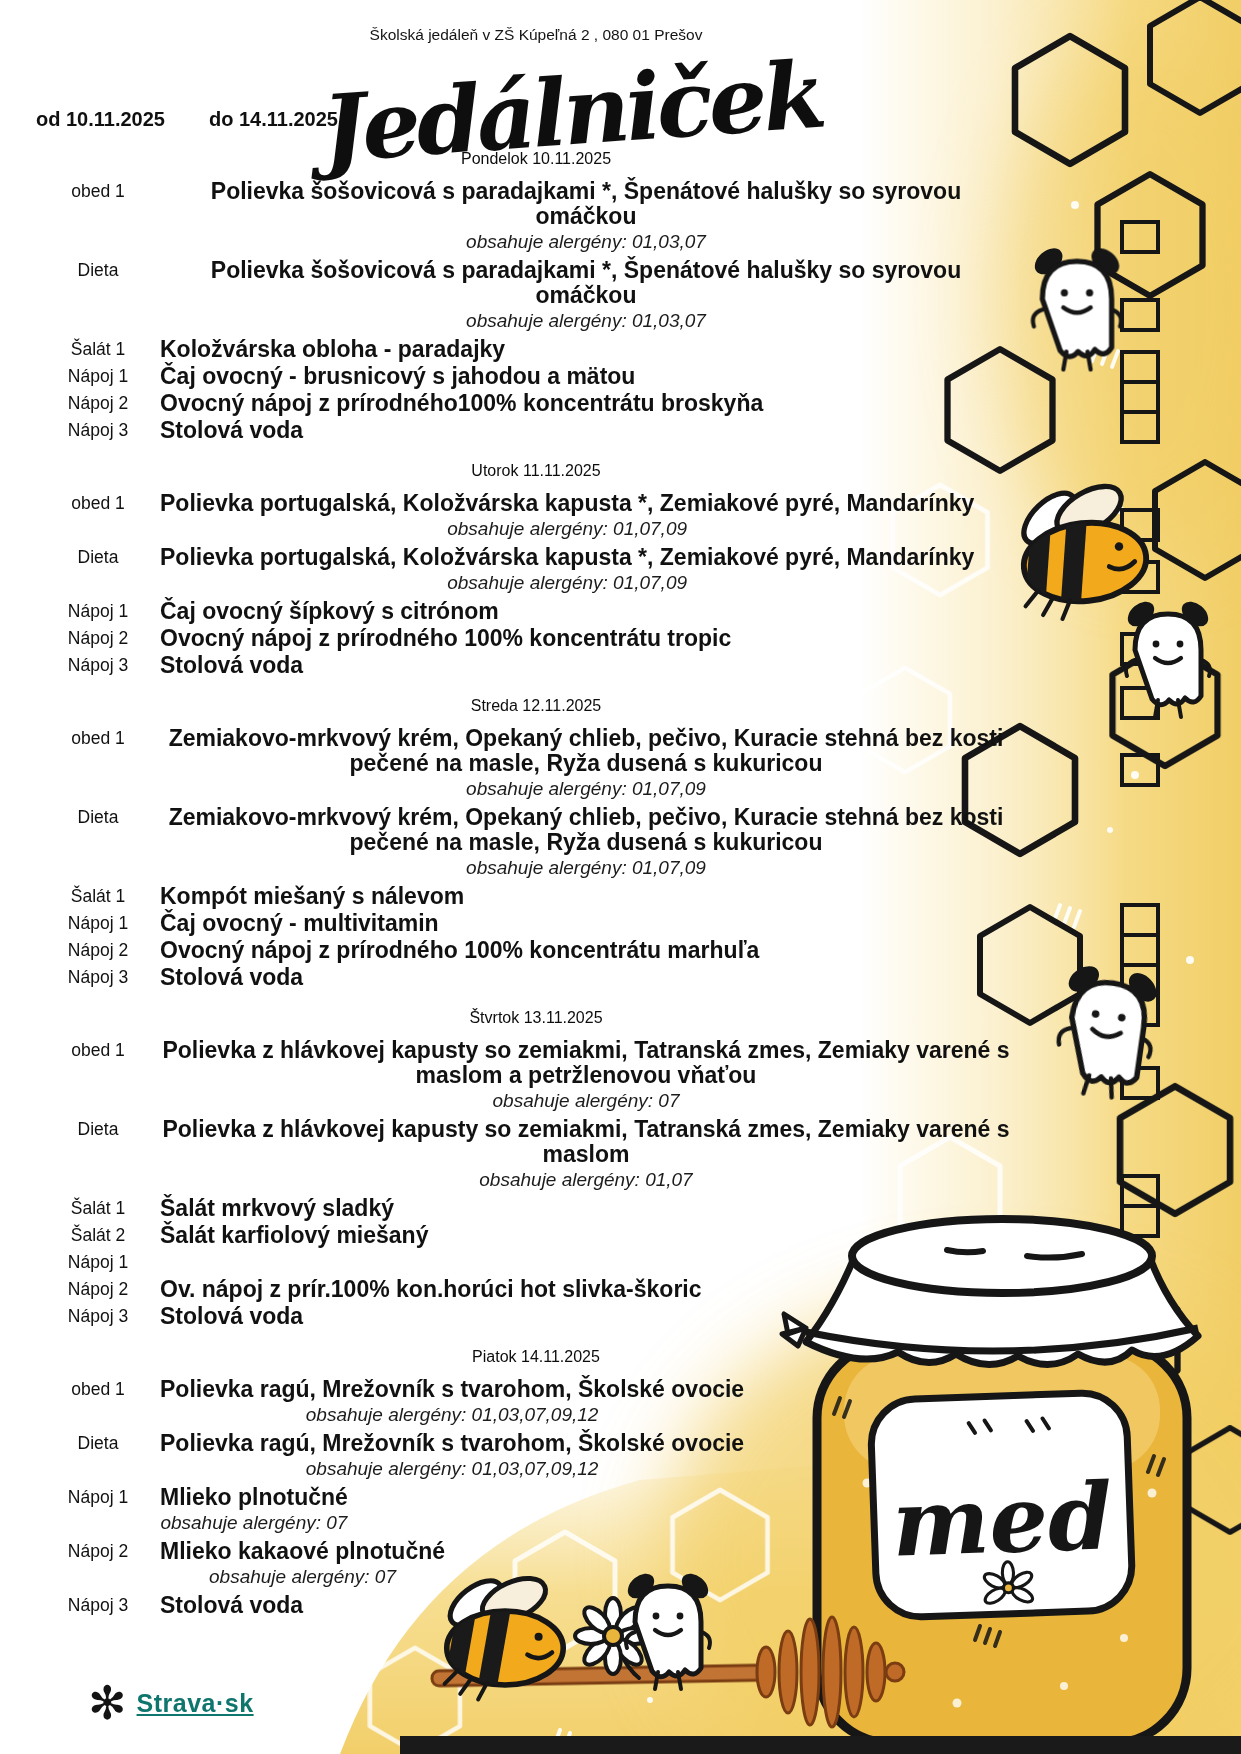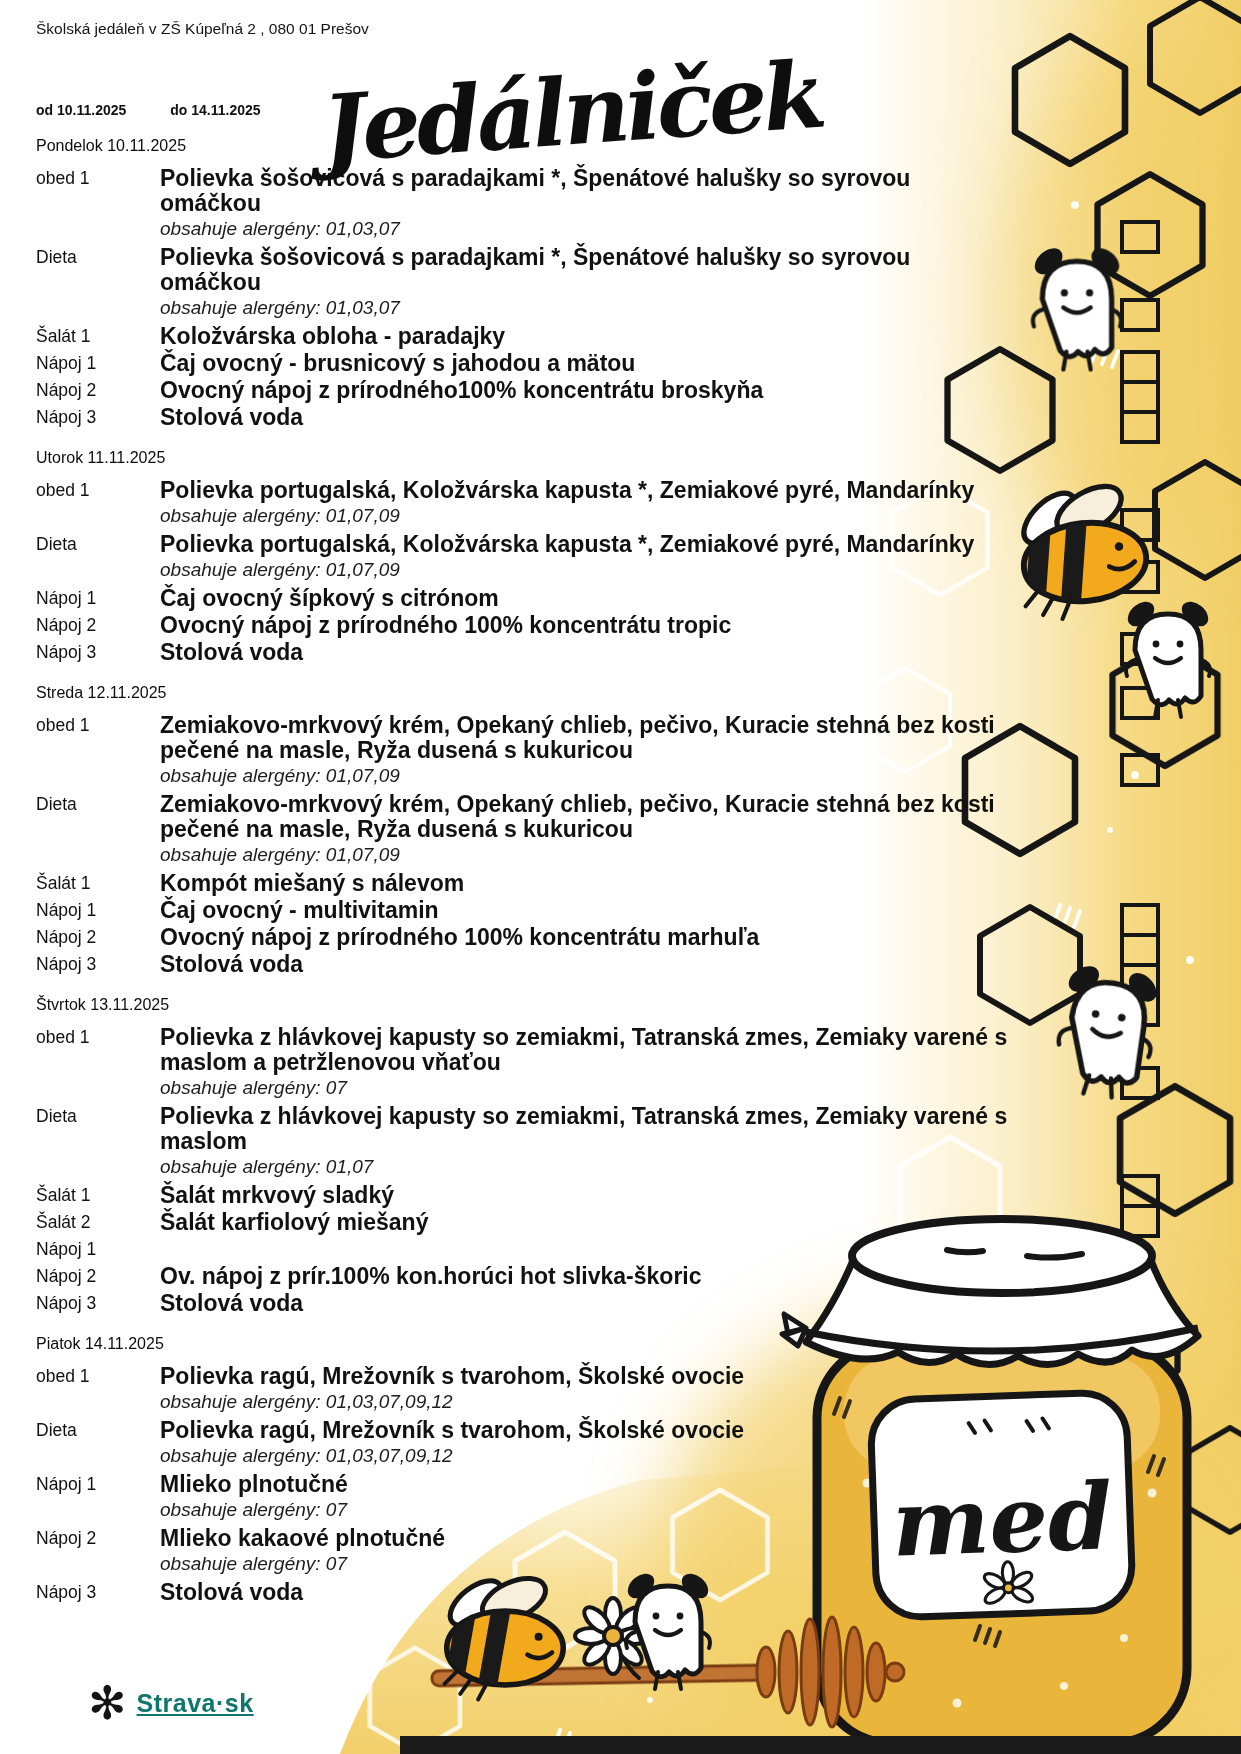--- a/index.html
+++ b/index.html
@@ -1,21 +1,21 @@
 <!DOCTYPE html>
 <html><head>
 <meta charset="utf-8">
 <style>
   html,body{margin:0;padding:0;background:#fff;}
   .page{position:relative;width:1241px;height:1754px;background:#ffffff;overflow:hidden;
         font-family:"Liberation Sans",sans-serif;color:#111;}
   .deco{position:absolute;inset:0;z-index:0;}
-  .content{position:absolute;left:36px;top:20px;width:1000px;z-index:2;}
+  .content{position:absolute;left:36px;top:26px;width:1000px;z-index:2;text-align:center;}
   .org-header{font-size:15.5px;color:#141414;}
-  .title-row{display:flex;gap:44px;margin-top:64px;font-size:14px;font-weight:bold;color:#101010;}
+  .title-row{display:flex;gap:44px;margin-top:64px;font-size:20px;font-weight:bold;color:#101010;}
   .script-title{position:absolute;left:322px;top:58px;z-index:3;
     font-family:"DejaVu Serif",serif;font-style:italic;font-weight:bold;font-size:92px;
     letter-spacing:-4px;color:#0e0e0e;transform:rotate(-4deg);white-space:nowrap;pointer-events:none;}
   #days{margin-top:8px;}
   .day{margin-top:19px;}
   .day-title{font-size:16px;font-weight:normal;color:#0d0d0d;margin-bottom:11px;}
   .row{display:flex;margin-bottom:5px;}
   .row.no-allerg{margin-bottom:2px;}
   .row-label{flex:0 0 124px;font-size:17.5px;font-weight:normal;line-height:25px;}
   .row-body{max-width:852px;}

